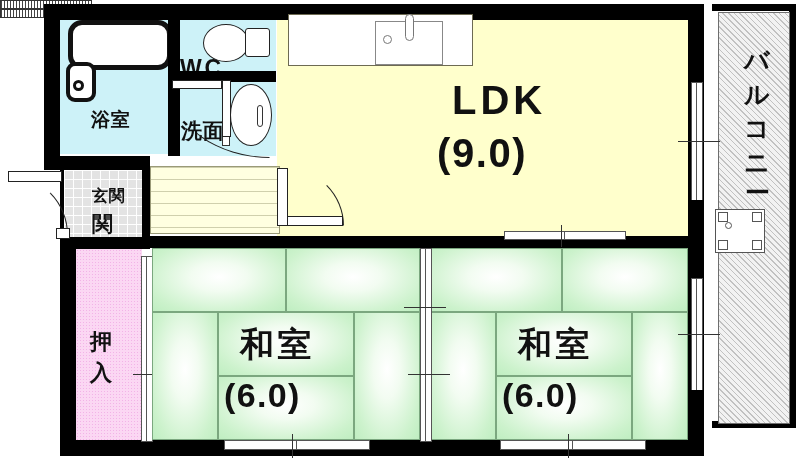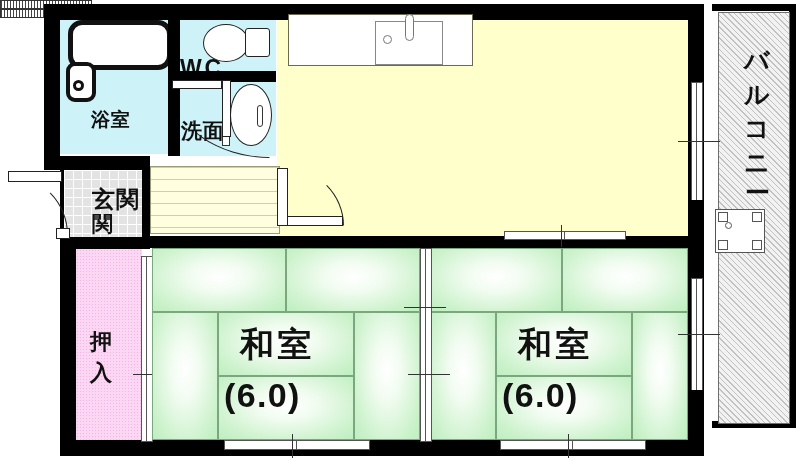--- a/index.html
+++ b/index.html
@@ -107,20 +107,22 @@
   <div class="lbl" style="left:745px;top:180px;font-size:25px;">ー</div>
 
   <div class="fx" style="left:715px;top:209px;width:50px;height:44px;border:1px solid #555;"></div>
   <div class="fx" style="left:718px;top:212px;width:10px;height:10px;border:1px solid #555;"></div>
   <div class="fx" style="left:752px;top:212px;width:10px;height:10px;border:1px solid #555;"></div>
   <div class="fx" style="left:718px;top:240px;width:10px;height:10px;border:1px solid #555;"></div>
   <div class="fx" style="left:752px;top:240px;width:10px;height:10px;border:1px solid #555;"></div>
   <div class="fx" style="left:725px;top:222px;width:7px;height:7px;border:1px solid #555;border-radius:50%;"></div>
 
   <div class="room fill-ldk" style="left:277px;top:20px;width:411px;height:216px;"></div>
+  <div class="lbl" style="left:452px;top:80px;font-size:40px;letter-spacing:.10em;">LDK</div>
+  <div class="lbl" style="left:437px;top:133px;font-size:40px;letter-spacing:.04em;">(9.0)</div>
 
   <div class="fx fx-line" style="left:288px;top:14px;width:185px;height:52px;border-width:1.4px;border-color:#6d6a52;"></div>
   <div class="fx" style="left:375px;top:21px;width:68px;height:44px;border:1.2px solid #888;"></div>
   <div class="fx" style="left:405px;top:14px;width:9px;height:27px;border:1.2px solid #777;border-radius:5px;background:#fff;"></div>
   <div class="fx" style="left:383px;top:35px;width:9px;height:9px;border:1.2px solid #777;border-radius:50%;"></div>
 
   <div class="room fill-wet" style="left:60px;top:20px;width:110px;height:134px;"></div>
   <div class="lbl" style="left:91px;top:110px;font-size:19px;">浴室</div>
 
   <div class="fx" style="left:68px;top:20px;width:104px;height:50px;border:5px solid #111;border-radius:14px;"></div>
@@ -156,21 +158,21 @@
   <div class="dashhatch" style="left:212px;top:230px;width:90px;height:7px;"></div>
 
   <div class="door-panel" style="left:277px;top:168px;width:9px;height:56px;"></div>
   <div class="door-swing" style="left:286px;top:168px;width:56px;height:56px;border-color:#222;
               border-top-color:transparent;border-left-color:transparent;border-bottom-color:transparent;
               border-radius:0 100% 0 0;"></div>
   <div class="door-panel" style="left:287px;top:216px;width:54px;height:8px;"></div>
 
   <div class="wall" style="left:60px;top:156px;width:90px;height:14px;"></div>
   <div class="room fill-genkan" style="left:64px;top:170px;width:78px;height:67px;"></div>
-  <div class="lbl" style="left:92px;top:188px;font-size:23px;">玄関</div>
+  <div class="lbl" style="left:92px;top:188px;font-size:16px;">玄関</div>
   <div class="lbl" style="left:92px;top:213px;font-size:21px;">関</div>
   <div class="wall" style="left:60px;top:237px;width:90px;height:12px;"></div>
   <div class="wall" style="left:142px;top:156px;width:8px;height:93px;"></div>
 
   <div class="door-panel" style="left:8px;top:171px;width:52px;height:9px;"></div>
   <div class="door-swing" style="left:8px;top:175px;width:58px;height:58px;border-color:#222;
               border-top-color:transparent;border-right-color:transparent;border-bottom-color:transparent;
               border-radius:100% 0 0 0;transform:scaleX(-1);"></div>
   <div class="door-panel" style="left:56px;top:228px;width:12px;height:9px;"></div>
 

